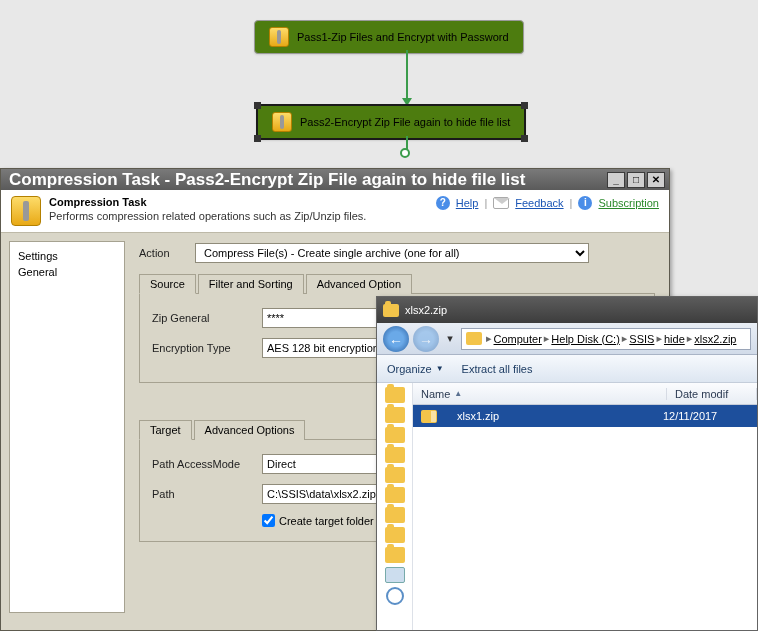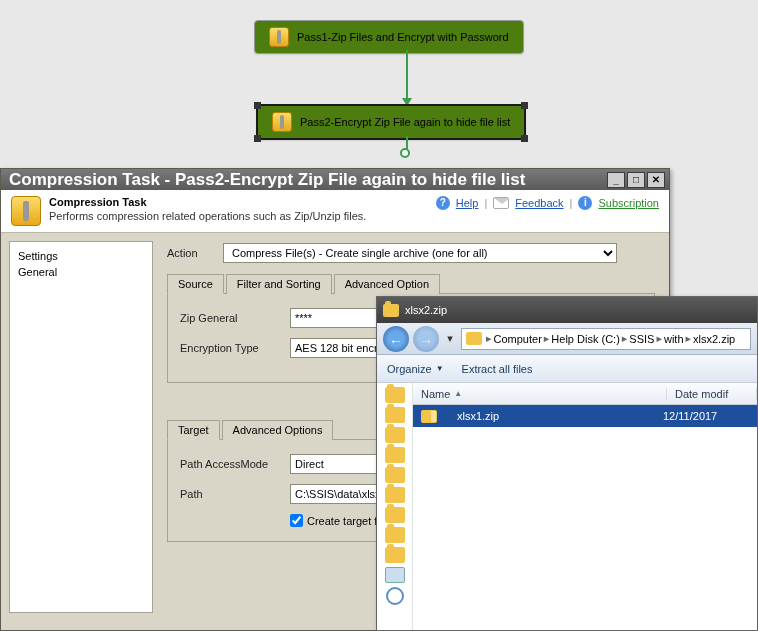--- a/index.html
+++ b/index.html
@@ -34,21 +34,21 @@
   .hdr-links { margin-left:auto; display:flex; gap:6px; align-items:center; font-size:11px; }
   .hdr-links a { color:#1a55b5; text-decoration:underline; cursor:pointer; }
   .lnk-ico { width:14px; height:14px; border-radius:50%; display:inline-block; text-align:center; line-height:14px; font-weight:bold; font-size:10px; }
   .lnk-help { background:#4a8de8; color:#fff; }
   .lnk-mail { width:16px; height:12px; background:#fff; border:1px solid #aaa; border-radius:2px; position:relative; }
   .lnk-mail::after{content:'';position:absolute;top:0;left:0;border-left:8px solid transparent;border-right:8px solid transparent;border-top:6px solid #ccc;}
   .lnk-info { background:#4a8de8; color:#fff; }
   .subsc { color:#2a8a2a !important; }
 
   .dialog-body { display:flex; height:calc(100% - 21px - 52px); }
-  .side-tabs { width:144px; background:#fff; border:1px solid #a6a291; margin:8px 0 8px 8px; padding:6px 8px; }
+  .side-tabs { width:116px; background:#fff; border:1px solid #a6a291; margin:8px 0 8px 8px; padding:6px 8px; }
   .side-tabs div { padding:2px 0; cursor:pointer; }
   .side-tabs div.sel { font-weight:normal; }
 
   .form-area { flex:1; padding:10px 14px; }
   .form-row { display:flex; align-items:center; margin-bottom:10px; }
   .form-row label { width:56px; color:#222; }
   .form-row.indent label { width:110px; }
   select, input[type=text] { background:#fff; border:1px solid #8f8b7a; height:20px; padding:1px 4px; font-size:11px; }
   .sel-action { width:394px; }
   .sel-format { width:70px; }
@@ -66,21 +66,21 @@
   
   .explorer { position:absolute; top:296px; left:376px; width:382px; height:335px; background:#fff; border:1px solid #646464; box-shadow:3px 3px 6px rgba(0,0,0,0.4); }
   .exp-title { background:linear-gradient(#5c5c5c,#3d3d3d); height:26px; display:flex; align-items:center; padding:0 6px; color:#fff; gap:6px; }
   .exp-title .folder-ico { width:16px; height:13px; background:#f3c44a; border-radius:2px; position:relative; }
   .exp-title .folder-ico::before{content:'';position:absolute;top:-3px;left:2px;width:6px;height:3px;background:#f3c44a;border-radius:2px 2px 0 0;}
   .exp-nav { height:32px; background:linear-gradient(#e9eef5,#d1dbe9); border-bottom:1px solid #a9b4c6; display:flex; align-items:center; padding:0 6px; gap:4px; }
   .navbtn { width:26px; height:26px; border-radius:50%; background:radial-gradient(#6aa9e8 40%,#2a5fa0); display:flex; align-items:center; justify-content:center; color:#fff; font-size:14px; cursor:pointer; }
   .navbtn.fwd { opacity:0.5; }
   .dd-arrow { width:14px; height:20px; display:flex; align-items:center; justify-content:center; color:#333; cursor:pointer; }
   .breadcrumb { flex:1; background:#fff; border:1px solid #9aa5b8; height:22px; display:flex; align-items:center; padding:0 4px; gap:2px; overflow:hidden; }
-  .bc-seg { display:flex; align-items:center; gap:2px; white-space:nowrap; cursor:pointer; }
+  .bc-seg { display:flex; align-items:center; gap:2px; white-space:nowrap; cursor:pointer;text-decoration:underline; }
   .bc-sep { color:#666; }
   .bc-ico { width:16px; height:13px; background:#f3c44a; border-radius:2px; margin-right:2px;}
 
   .exp-toolbar { height:28px; background:linear-gradient(#f6f9fd,#dde6f1); border-bottom:1px solid #c4cdda; display:flex; align-items:center; padding:0 10px; gap:18px; }
   .exp-toolbar .tb-item { color:#1d3c63; cursor:pointer; display:flex; align-items:center; gap:4px; }
 
   .exp-body { display:flex; height:calc(100% - 26px - 32px - 28px); }
   .exp-side { width:36px; background:#fff; border-right:1px solid #dde1e8; padding:4px 2px; display:flex; flex-direction:column; gap:4px; align-items:center; }
   .mini-folder { width:20px; height:16px; background:#f3c44a; border-radius:2px; position:relative; cursor:pointer; }
   .mini-folder::before{content:'';position:absolute;top:-3px;left:2px;width:7px;height:3px;background:#f3c44a;border-radius:2px 2px 0 0;}
@@ -214,21 +214,21 @@
     <div class="dd-arrow">▾</div>
     <div class="breadcrumb">
       <span class="bc-ico"></span>
       <span class="bc-sep">▸</span>
       <span class="bc-seg">Computer</span>
       <span class="bc-sep">▸</span>
       <span class="bc-seg">Help Disk (C:)</span>
       <span class="bc-sep">▸</span>
       <span class="bc-seg">SSIS</span>
       <span class="bc-sep">▸</span>
-      <span class="bc-seg">with</span>
+      <span class="bc-seg">hide</span>
       <span class="bc-sep">▸</span>
       <span class="bc-seg">xlsx2.zip</span>
     </div>
   </div>
   <div class="exp-toolbar">
     <div class="tb-item">
       <span>Organize</span>
         <span style="font-size:8px;">▼</span>
     </div>
     <div class="tb-item">Extract all files</div>

